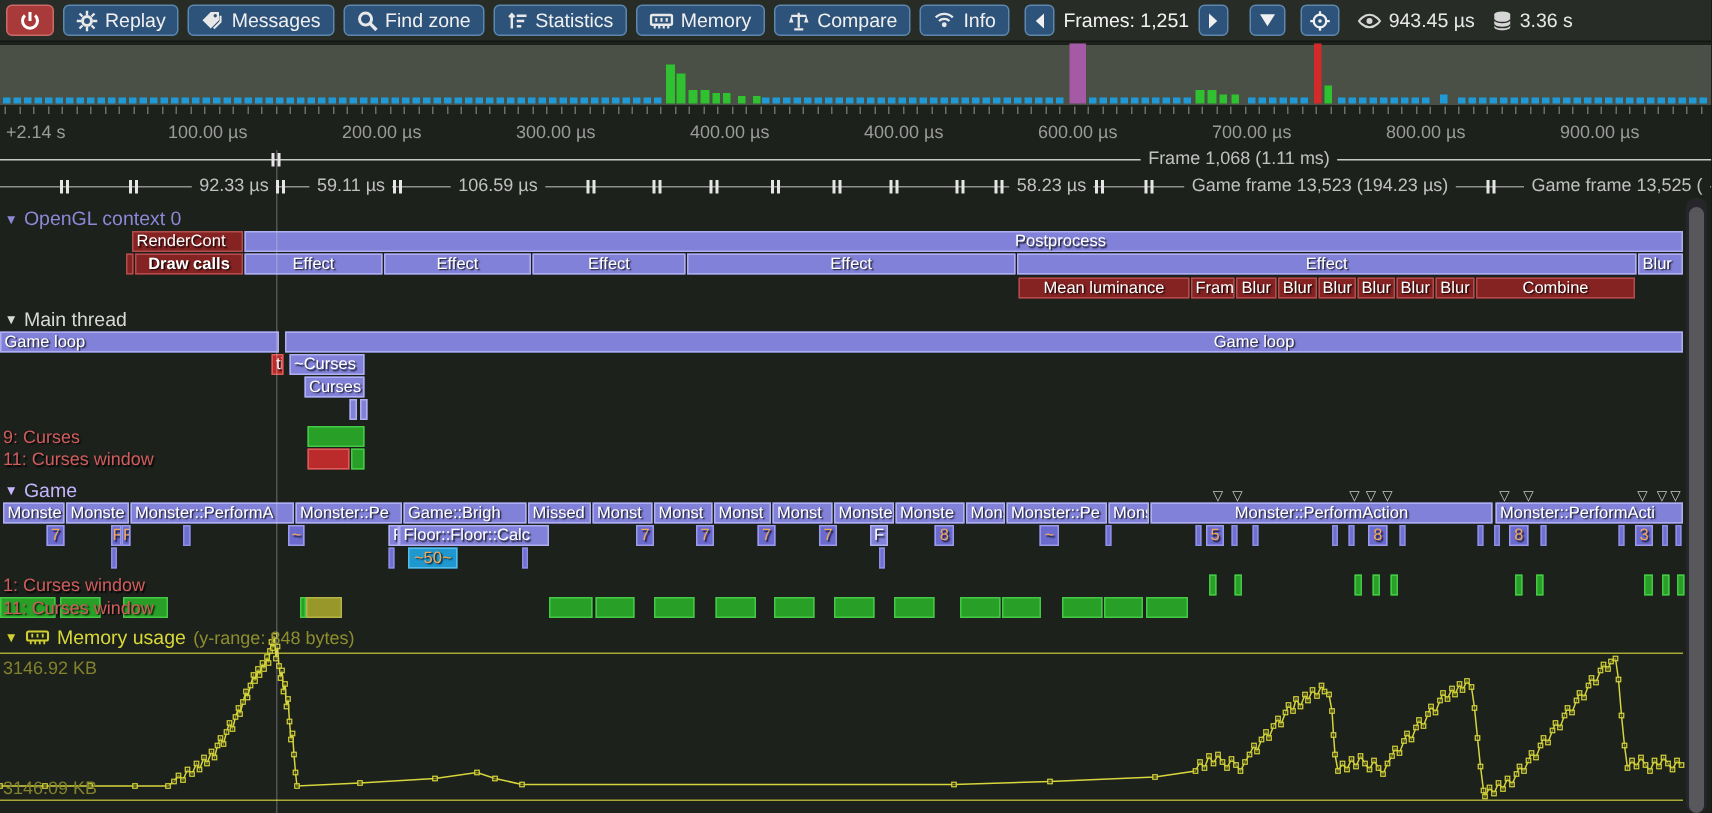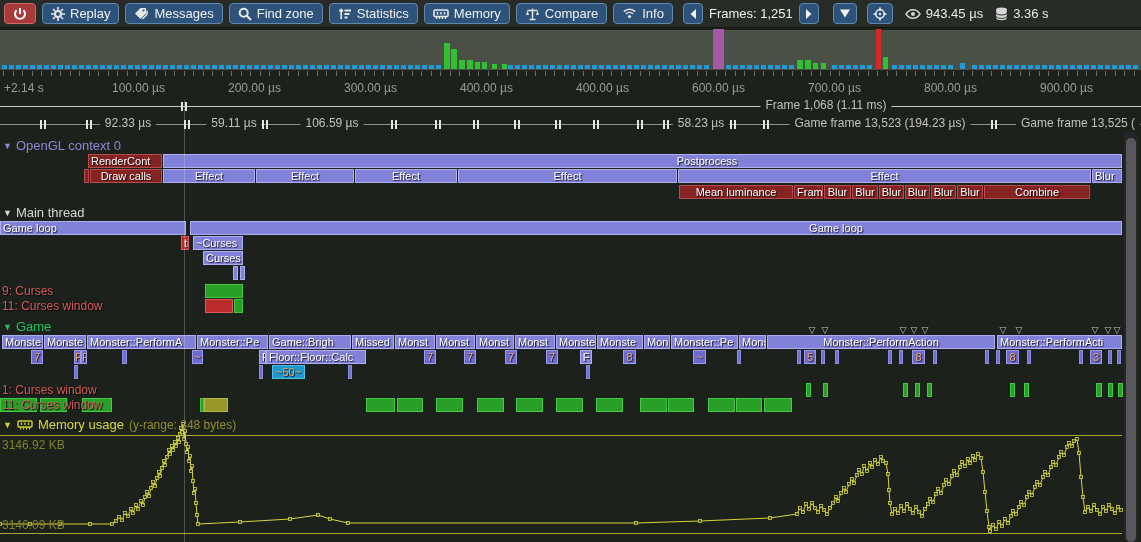--- a/index.html
+++ b/index.html
@@ -484,35 +484,35 @@
       <div class="fmark" style="left: 637px; top: 120px;"></div>
       <div class="fmark" style="left: 641px; top: 120px;"></div>
       <div class="fmark" style="left: 663px; top: 120px;"></div>
       <div class="fmark" style="left: 667px; top: 120px;"></div>
       <div class="fmark" style="left: 730px; top: 120px;"></div>
       <div class="fmark" style="left: 734px; top: 120px;"></div>
       <div class="fmark" style="left: 763px; top: 120px;"></div>
       <div class="fmark" style="left: 767px; top: 120px;"></div>
       <div class="fmark" style="left: 991px; top: 120px;"></div>
       <div class="fmark" style="left: 995px; top: 120px;"></div>
-      <div class="flab" style="left: 128px; top: 116px;">92.33 µs</div>
+      <div class="flab" style="left: 156px; top: 116px;">92.33 µs</div>
       <div class="flab" style="left: 234px; top: 116px;">59.11 µs</div>
       <div class="flab" style="left: 332px; top: 116px;">106.59 µs</div>
       <div class="flab" style="left: 701px; top: 116px;">58.23 µs</div>
       <div class="flab" style="left: 880px; top: 116px;">Game frame 13,523 (194.23 µs)</div>
       <div class="flab leftal" style="left: 1016px; top: 116px;">Game frame 13,525 (</div>
     </div>
   <div id="timeline">
       <div class="sec-head" style="top: 138px; color: rgb(141, 135, 214);"><span class="tri">▼</span><span>OpenGL context 0</span></div>
       <div class="zone z-m al" style="left: 88px; top: 154px; width: 74px;">RenderCont</div>
       <div class="zone z-p" style="left: 163px; top: 154px; width: 959px;">
         <span class="cx" style="left: 543px;">Postprocess</span>
       </div>
       <div class="zone z-m" style="left: 84px; top: 169px; width: 5px;"></div>
-      <div class="zone z-m" style="left: 90px; top: 169px; width: 72px;">Draw calls</div>
+      <div class="zone z-m" style="left: 90px; top: 169px; width: 72px; font-weight: bold;">Draw calls</div>
       <div class="zone z-p" style="left: 163px; top: 169px; width: 92px;">Effect</div>
       <div class="zone z-p" style="left: 256px; top: 169px; width: 98px;">Effect</div>
       <div class="zone z-p" style="left: 355px; top: 169px; width: 102px;">Effect</div>
       <div class="zone z-p" style="left: 458px; top: 169px; width: 219px;">Effect</div>
       <div class="zone z-p" style="left: 678px; top: 169px; width: 413px;">Effect</div>
       <div class="zone z-p al" style="left: 1092px; top: 169px; width: 30px;">Blur</div>
       <div class="zone z-m" style="left: 679px; top: 185px; width: 114px;">Mean luminance</div>
       <div class="zone z-m al" style="left: 794px; top: 185px; width: 29px;">Frame</div>
       <div class="zone z-m" style="left: 824px; top: 185px; width: 27px;">Blur</div>
       <div class="zone z-m" style="left: 852px; top: 185px; width: 26px;">Blur</div>
@@ -529,21 +529,21 @@
       <div class="zone z-r al" style="left: 181px; top: 236px; width: 8px;">ti</div>
       <div class="zone z-p al" style="left: 193px; top: 236px; width: 50px;">~Curses</div>
       <div class="zone z-p al" style="left: 203px; top: 251px; width: 40px;">Curses</div>
       <div class="zone z-p" style="left: 233px; top: 266px; width: 5px;"></div>
       <div class="zone z-p" style="left: 240px; top: 266px; width: 5px;"></div>
       <div class="lock-label" style="top: 284px;">9: Curses</div>
       <div class="zone z-g" style="left: 205px; top: 284px; width: 38px;"></div>
       <div class="lock-label" style="top: 299px;">11: Curses window</div>
       <div class="zone z-r" style="left: 205px; top: 299px; width: 28px;"></div>
       <div class="zone z-g" style="left: 234px; top: 299px; width: 9px;"></div>
-      <div class="sec-head" style="top: 319px; color: #22c55e;"><span class="tri">▼</span><span>Game</span></div>
+      <div class="sec-head" style="top: 319px; color: #c4b5fd;"><span class="tri">▼</span><span>Game</span></div>
       <div class="marker" style="left: 812px; top: 326px;">▽</div>
       <div class="marker" style="left: 825px; top: 326px;">▽</div>
       <div class="marker" style="left: 903px; top: 326px;">▽</div>
       <div class="marker" style="left: 914px; top: 326px;">▽</div>
       <div class="marker" style="left: 925px; top: 326px;">▽</div>
       <div class="marker" style="left: 1003px; top: 326px;">▽</div>
       <div class="marker" style="left: 1019px; top: 326px;">▽</div>
       <div class="marker" style="left: 1095px; top: 326px;">▽</div>
       <div class="marker" style="left: 1108px; top: 326px;">▽</div>
       <div class="marker" style="left: 1117px; top: 326px;">▽</div>

